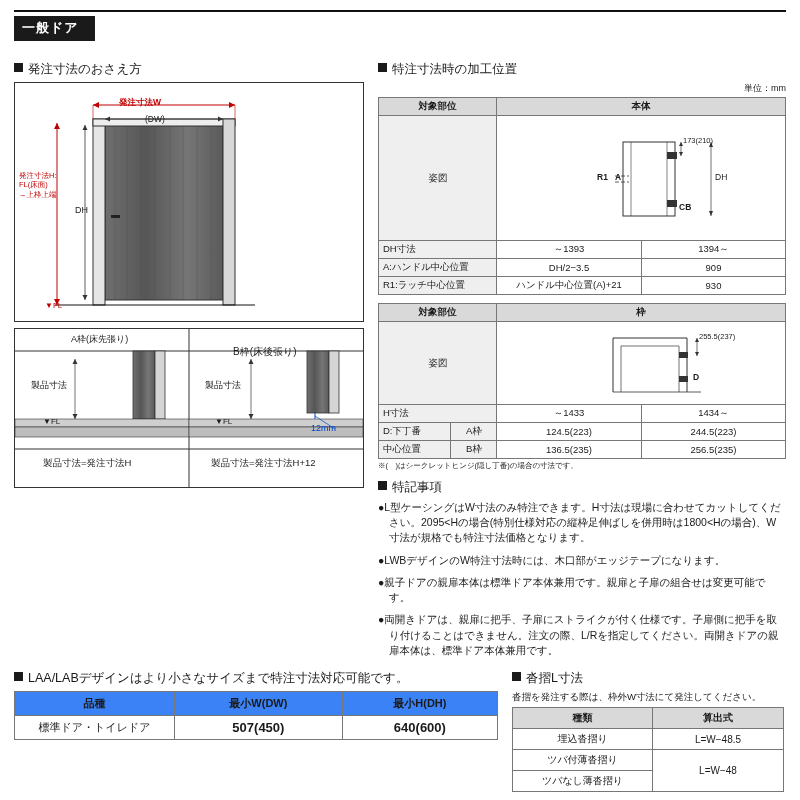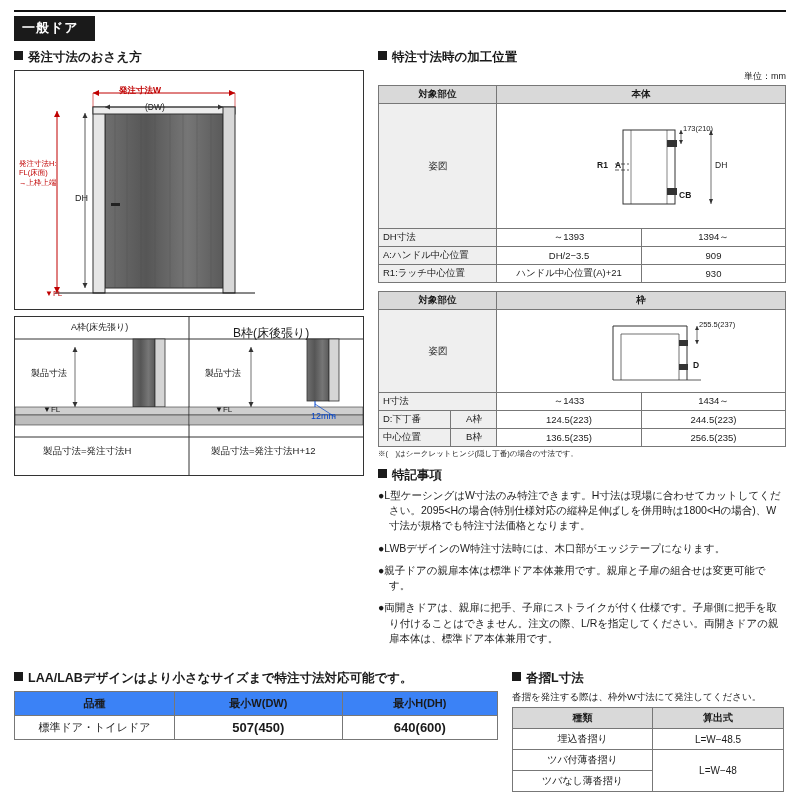--- a/index.html
+++ b/index.html
@@ -20,21 +20,21 @@
   .hdr .sep { font-size: 18px; color:#666; font-weight:300; }
   .hdr .sub { font-size: 17px; font-weight: bold; letter-spacing:1px; }
   .hdr-rule { border-bottom: 2px solid #111; margin: 0 0 0 0; }
 
   .ribbon {
     display:inline-block; background:#1a1a1a; color:#fff;
     font-size: 13px; font-weight: bold; padding: 3px 16px 4px 8px; letter-spacing:1px;
     margin-top: 4px;
   }
 
-  .sect-title { font-size: 12.5px; font-weight: bold; margin: 0 0 4px 0; }
+  .sect-title { font-size: 12.5px; font-weight: normal; margin: 12px 0 4px 0; }
   .sect-title .sq { display:inline-block; width:9px; height:9px; background:#1a1a1a; margin-right:5px; position:relative; top:-1px;}
 
   .cols { display: flex; gap: 14px; margin-top: 8px; }
   .colL { width: 350px; }
   .colR { width: 408px; }
 
   
   .figbox { border:1px solid #333; background:#fff; position:relative; }
   .fig1 { height: 240px; }
   .fig2 { height: 160px; margin-top: 6px; }
@@ -168,21 +168,21 @@
           <rect x="174" y="90" width="174" height="8" fill="#cfcfcf" stroke="#333" stroke-width="0.6"></rect>
           <rect x="174" y="98" width="174" height="10" fill="#bdbdbd" stroke="#333" stroke-width="0.6"></rect>
           <line x1="236" y1="30" x2="236" y2="90" stroke="#333" stroke-width="0.7"></line>
           <polygon points="236,30 233.5,35 238.5,35" fill="#333"></polygon>
           <polygon points="236,90 233.5,85 238.5,85" fill="#333"></polygon>
 
           <line x1="300" y1="84" x2="300" y2="90" stroke="#0044cc" stroke-width="1"></line>
           <line x1="300" y1="87" x2="320" y2="100" stroke="#0044cc" stroke-width="0.7"></line>
         </svg>
         <div style="position:absolute; left:56px; top:4px; font-size:9px;">A枠(床先張り)</div>
-        <div style="position:absolute; left:218px; top:8px; font-size:12px;">B枠(床後張り)</div>
+        <div style="position:absolute; left:218px; top:16px; font-size:10px;">B枠(床後張り)</div>
         <div style="position:absolute; left:16px; top:50px; font-size:9px;">製品寸法</div>
         <div style="position:absolute; left:190px; top:50px; font-size:9px;">製品寸法</div>
         <div style="position:absolute; left:28px; top:88px; font-size:8px;">▼FL</div>
         <div style="position:absolute; left:200px; top:88px; font-size:8px;">▼FL</div>
         <div style="position:absolute; left:296px; top:94px; font-size:9px; color:#0044cc;">12mm</div>
         <div style="position:absolute; left:28px; top:128px; font-size:9.5px;">製品寸法=発注寸法H</div>
         <div style="position:absolute; left:196px; top:128px; font-size:9.5px;">製品寸法=発注寸法H+12</div>
       </div>
     </div>
 

